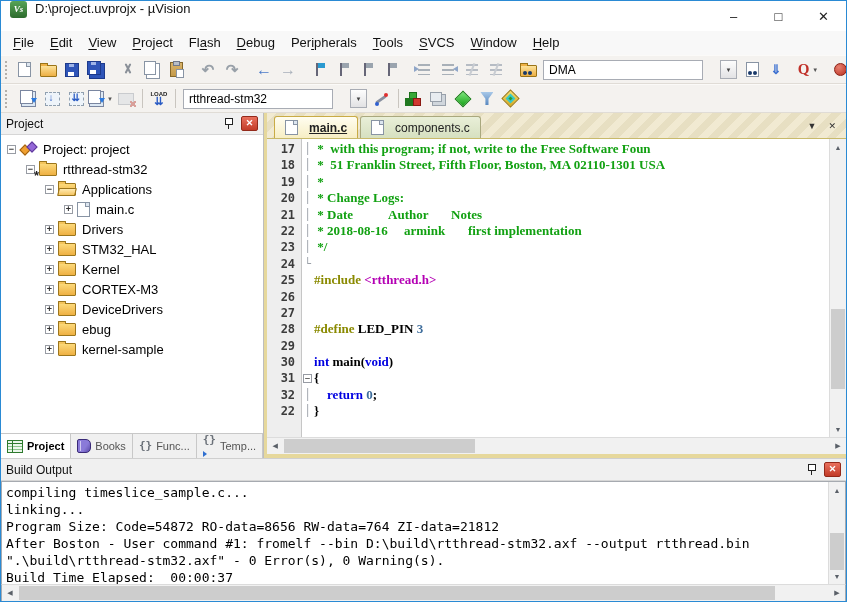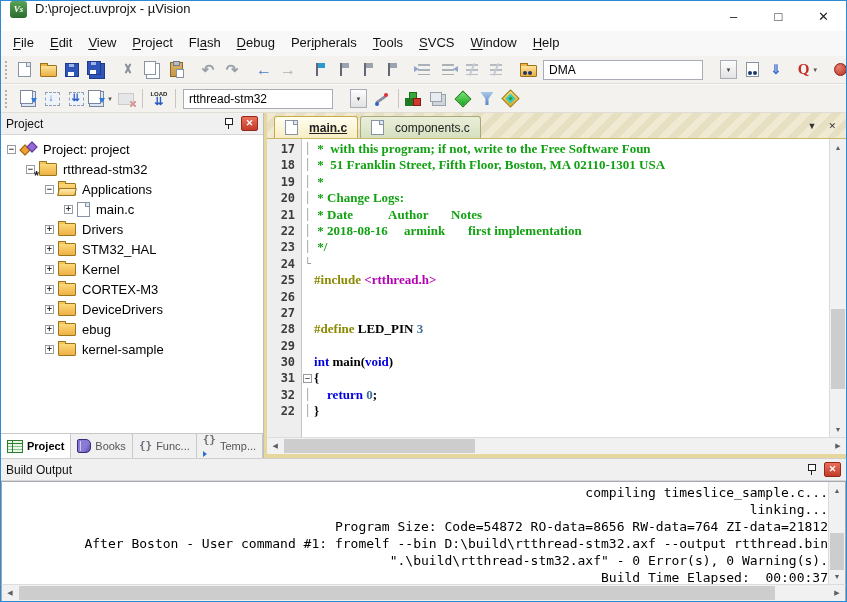--- a/index.html
+++ b/index.html
@@ -147,21 +147,21 @@
   .sarrow{height:16px;width:16px;display:flex;align-items:center;justify-content:center;font-size:7px;color:#5a6068;}
   .vthumb{position:absolute;left:1px;right:1px;background:#cdcdcd;}
   .vthumb.ed{top:57%;height:27%;} .vthumb.bo{top:50%;height:36%;}
   .hscroll{flex:0 0 16px;background:#f1f1f1;border-top:1px solid #dcdcdc;position:relative;display:flex;align-items:center;justify-content:space-between;}
   .hthumb{position:absolute;top:1px;bottom:1px;background:#cdcdcd;}
   .hthumb.ed{left:17px;width:33%;} .hthumb.bo{left:17px;right:70px;}
 
   
   .buildpanel{flex:0 0 142px;display:flex;flex-direction:column;background:#f0f0f0;border-top:1px solid #cfcfcf;min-height:0;}
   .bo-body{flex:1;display:flex;min-height:0;border:1px solid #a6aab0;border-bottom:none;background:#fff;}
-  .bo-content{flex:1;min-width:0;overflow:hidden;padding:2px 0 0 4px;font:13px/17px "DejaVu Sans Mono","Liberation Mono",monospace;color:#000;text-align:right;}
+  .bo-content{flex:1;min-width:0;overflow:hidden;padding:2px 0 0 4px;font:13px/17px "DejaVu Sans Mono","Liberation Mono",monospace;color:#000;}
   .bo-line{height:17px;white-space:pre;}
   .hscroll.boh{border-left:1px solid #a6aab0;border-right:1px solid #a6aab0;}
 
   
   .statusbar{flex:0 0 22px;background:#f0f0f0;border-top:1px solid #d4d4d4;display:flex;align-items:center;font-size:12px;color:#111;}
   .sb-fill{flex:1;}
   .sb-sep{width:1px;height:15px;background:#c4c4c4;}
   .sb-cell.sim{width:136px;padding-left:9px;box-sizing:border-box;}
   .sb-cell.small{width:36px;}
   .grip{width:14px;height:14px;margin-right:1px;background:repeating-linear-gradient(135deg,transparent 0 2px,#a8a8a8 2px 3px);clip-path:polygon(100% 0,100% 100%,0 100%);}

